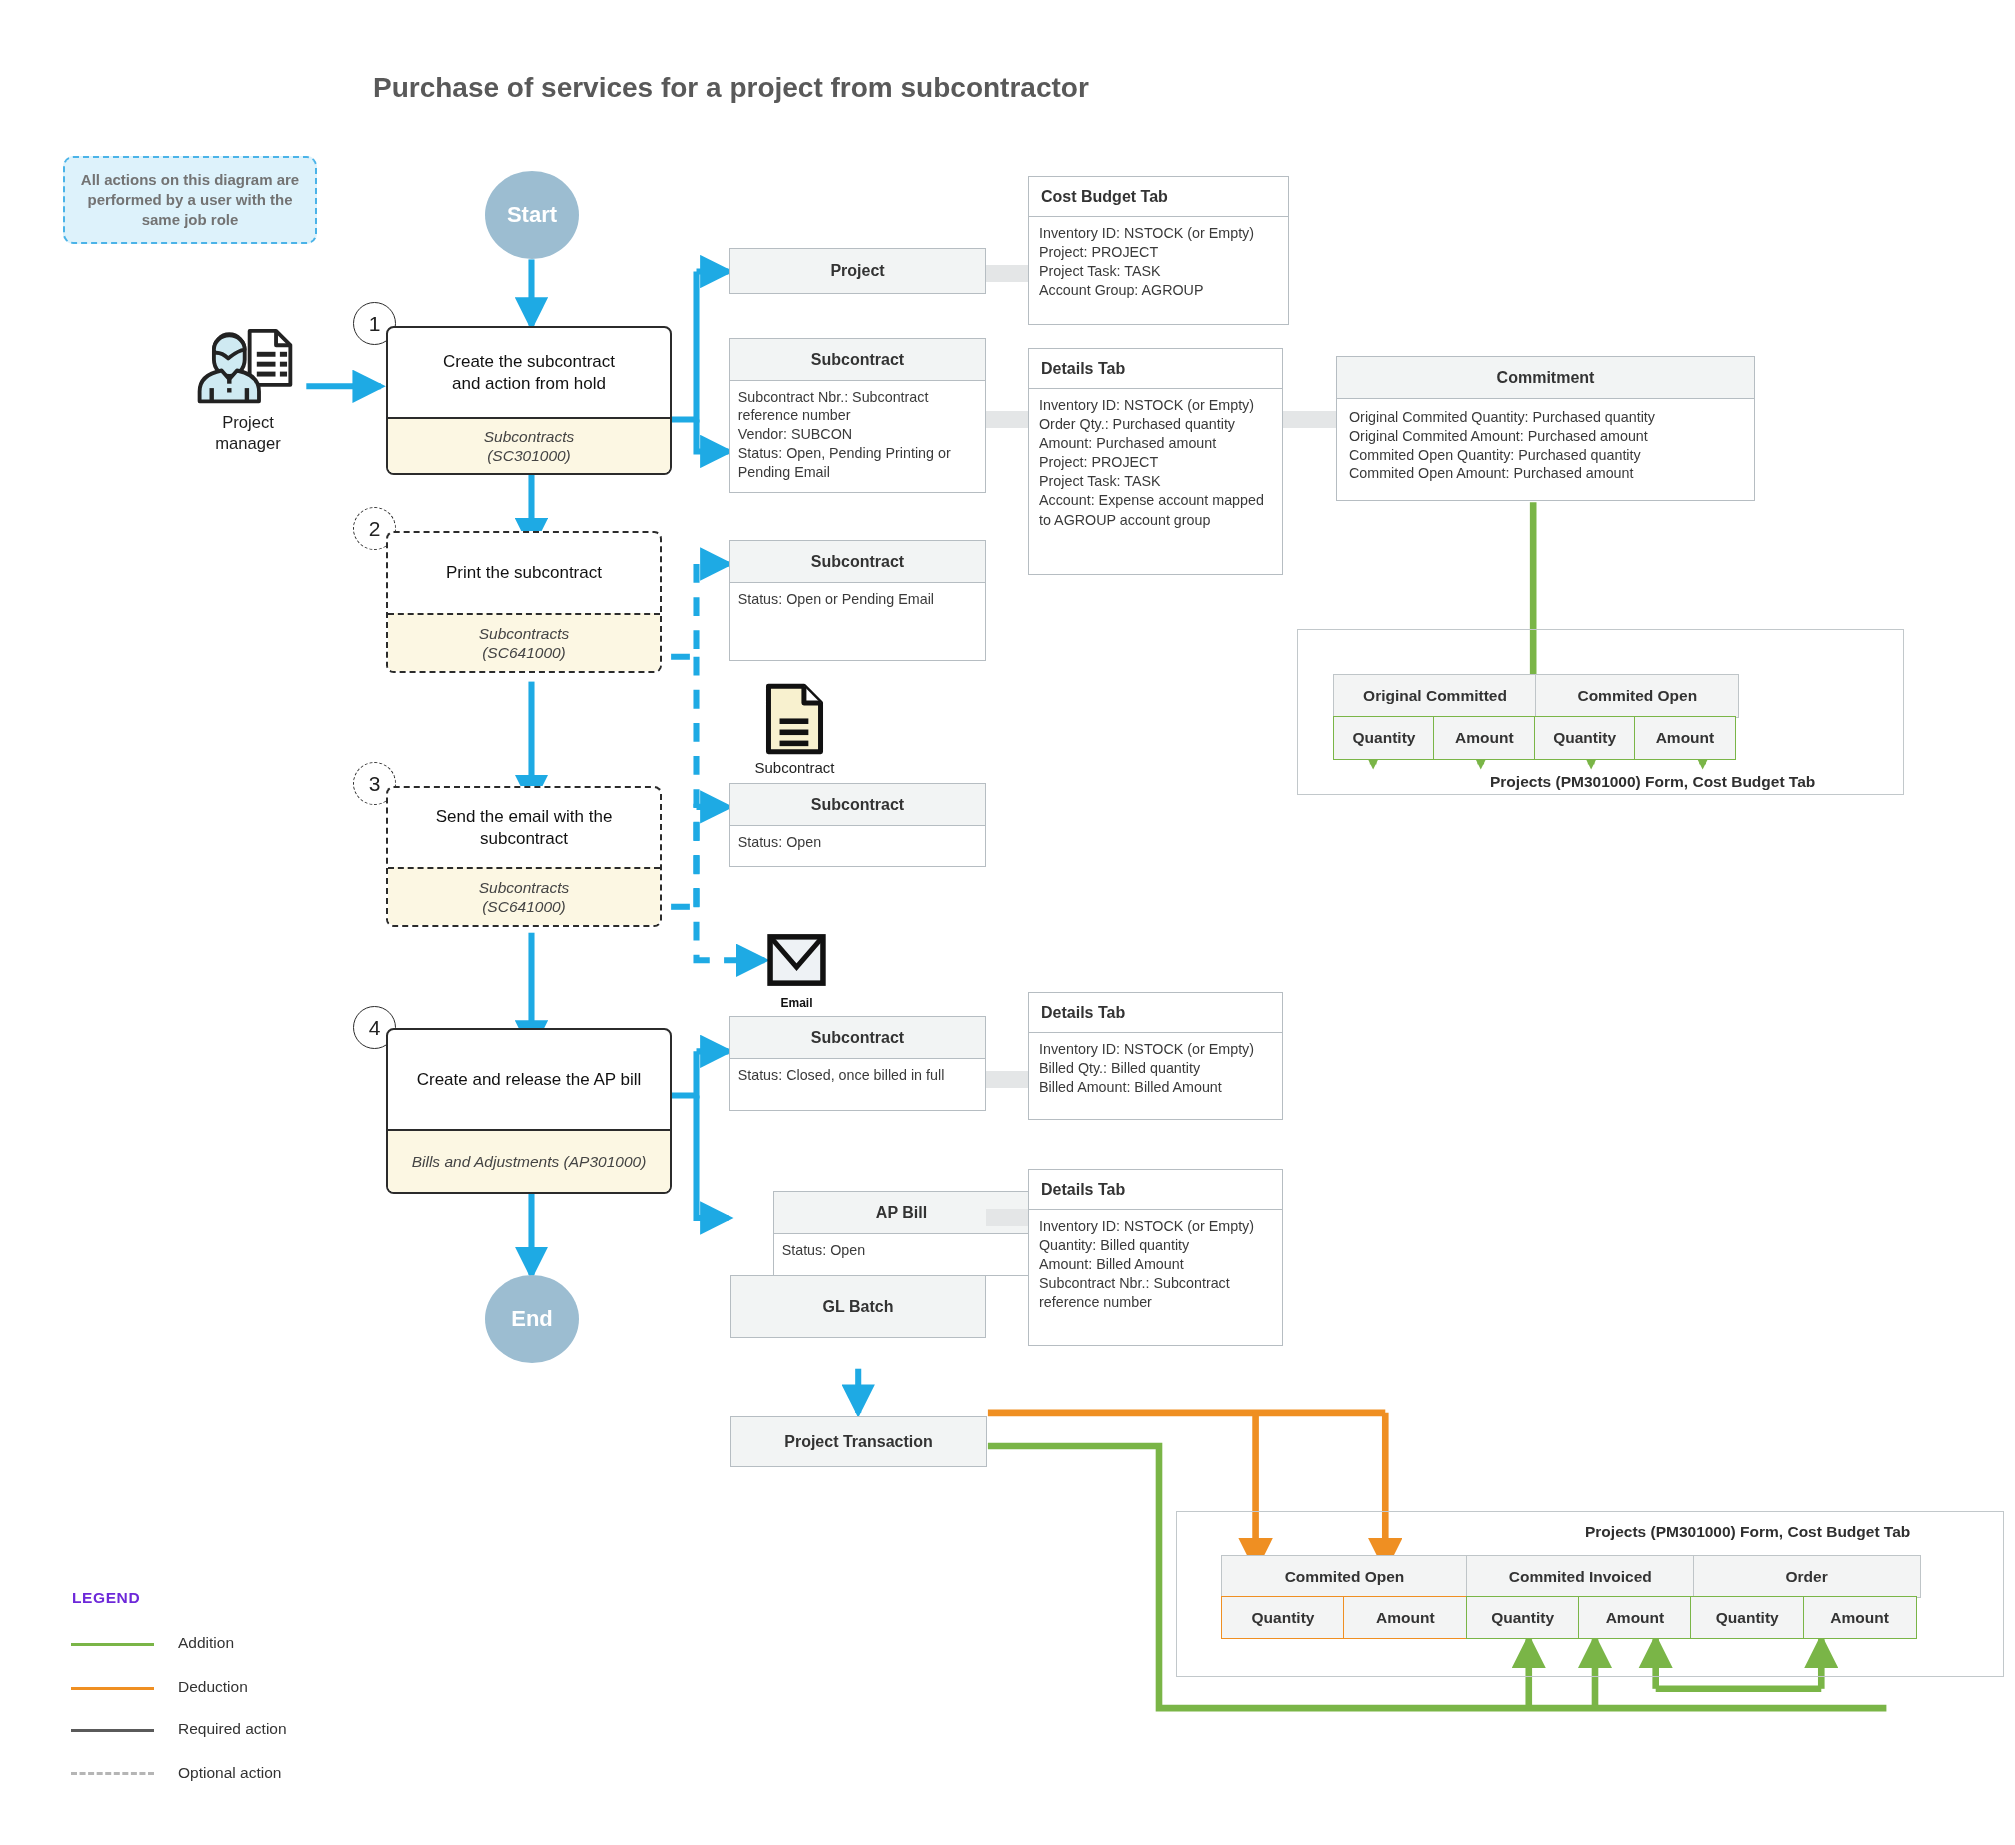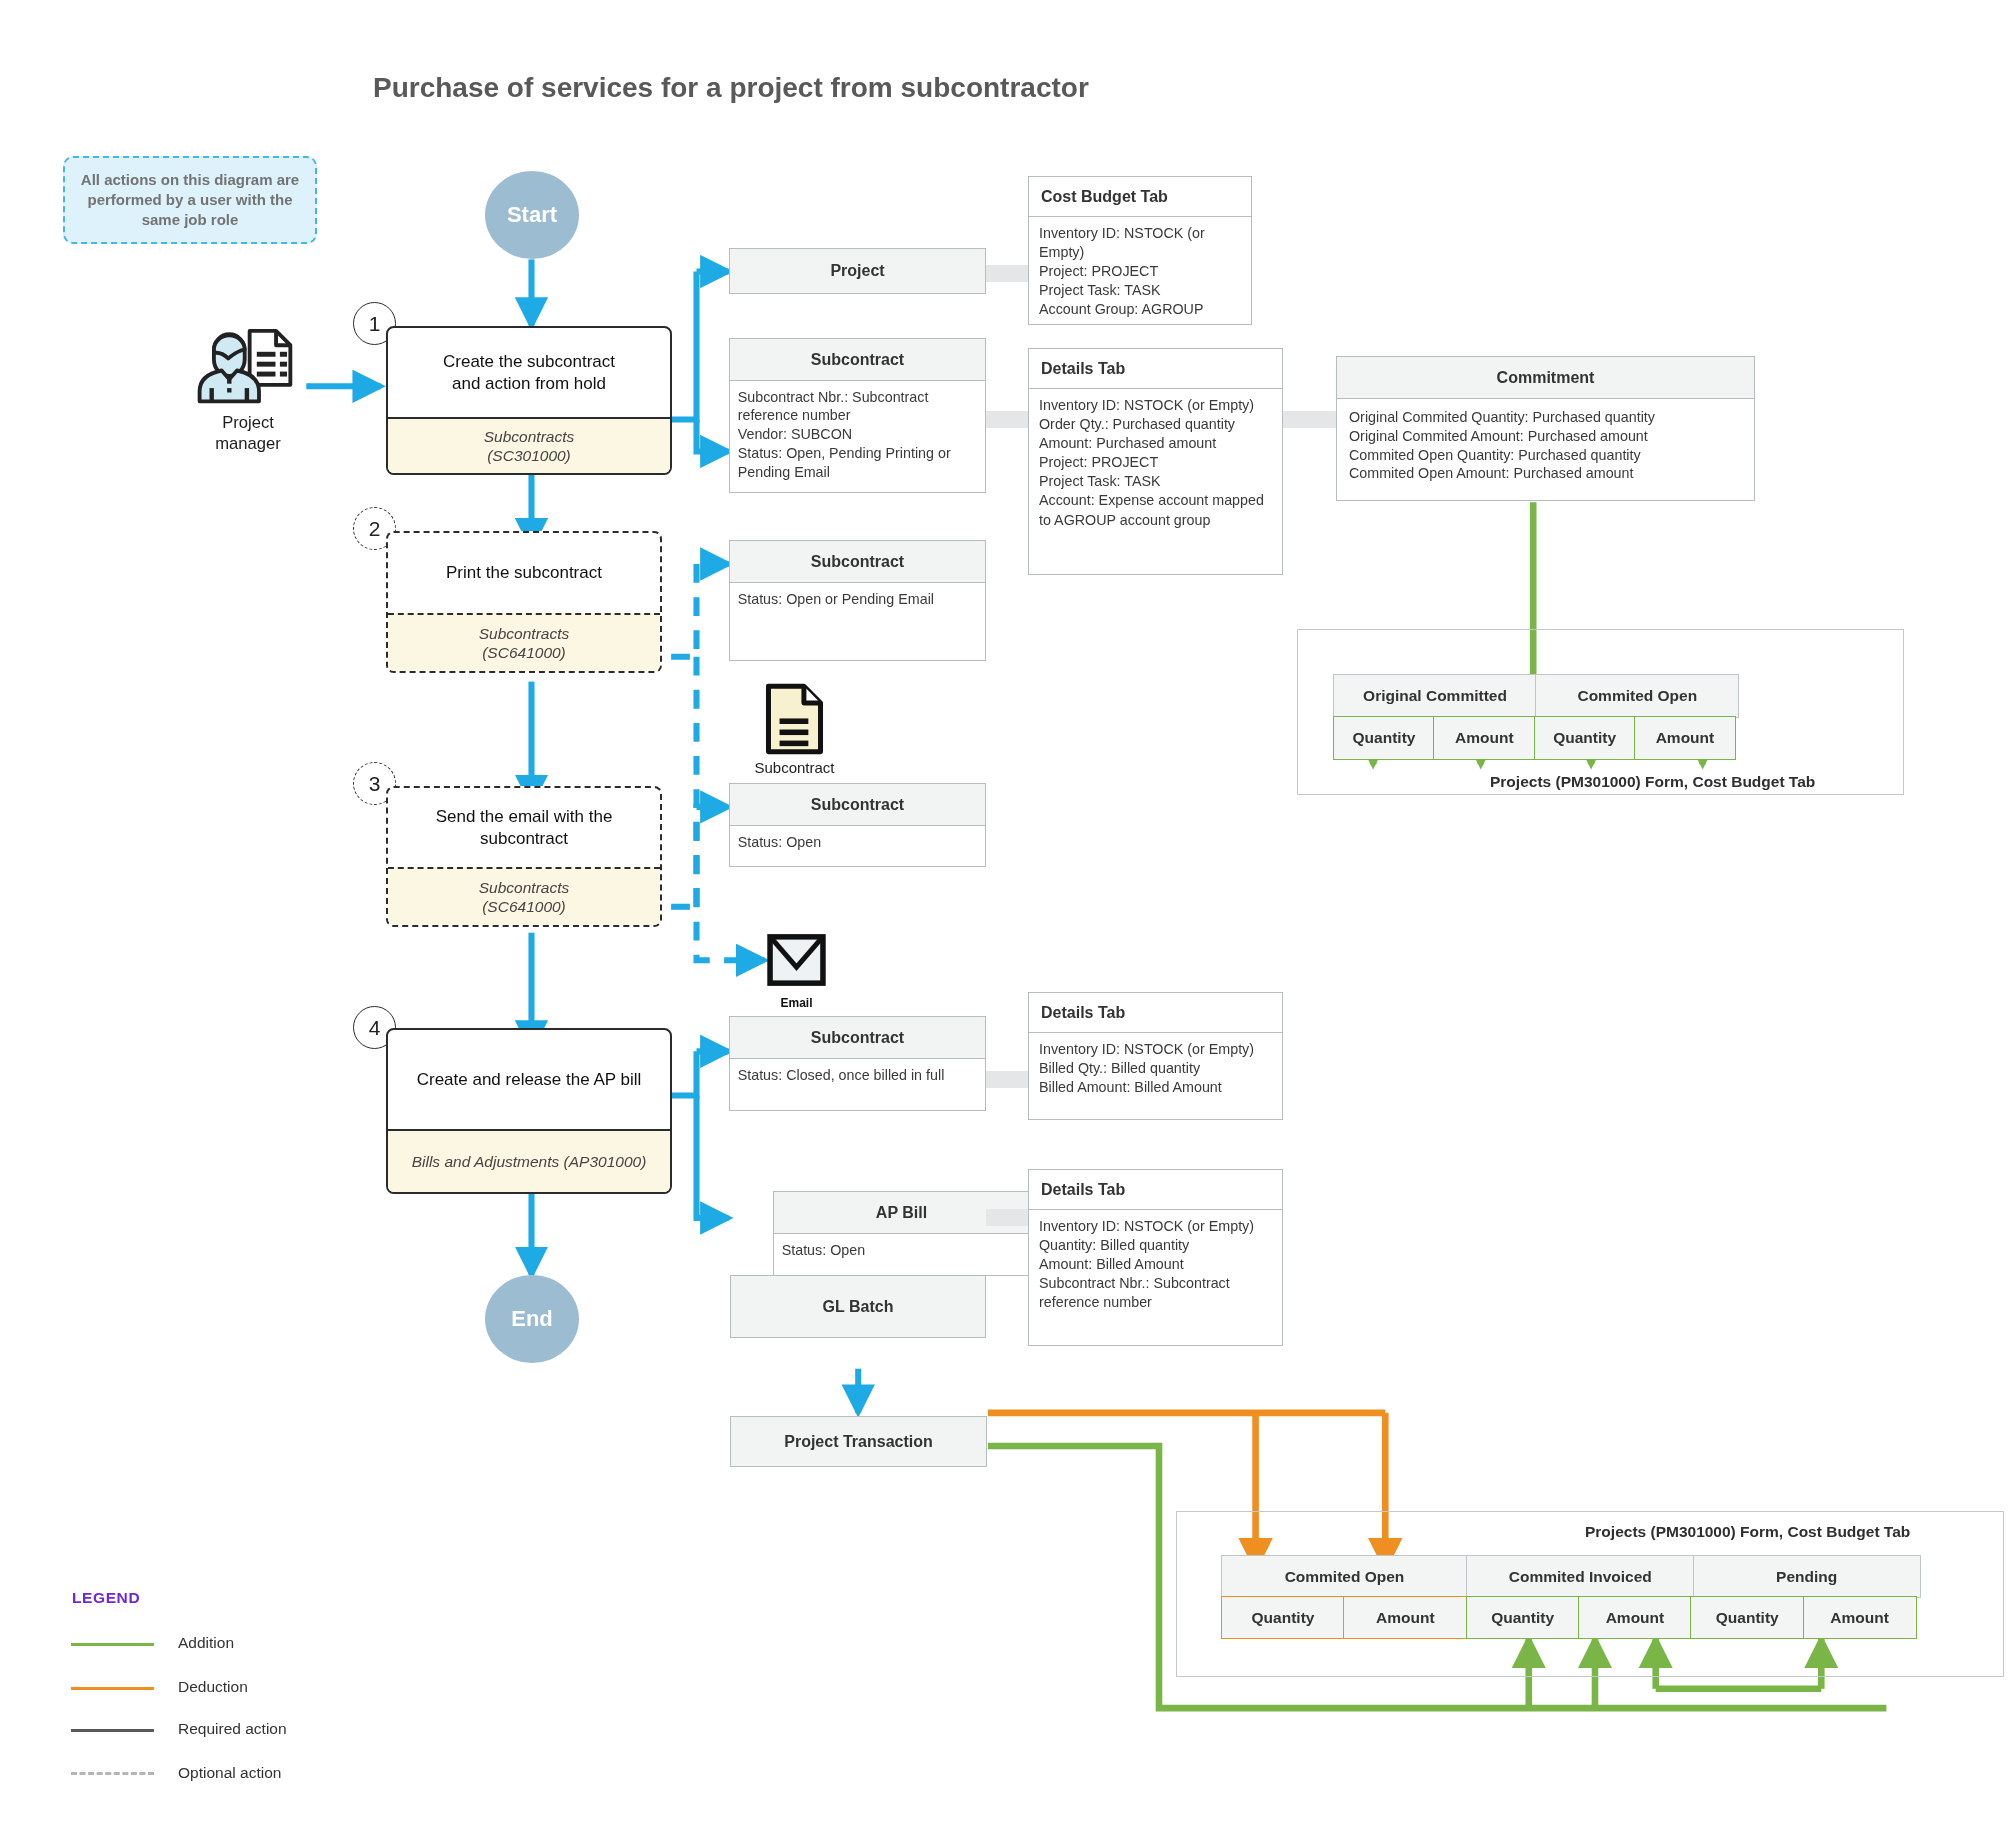--- a/index.html
+++ b/index.html
@@ -210,21 +210,21 @@
 
   <div class="abs step-num" style="left:353px;top:1006px;width:43px;height:43px;">4</div>
   <div class="abs step" style="left:386px;top:1028px;width:286px;height:166px;">
     <div class="step-main" style="white-space:pre-line;">Create and release the AP bill</div>
     <div class="step-screen" style="height:54px;white-space:pre-line;">Bills and Adjustments (AP301000)</div>
   </div>
 
   <div class="abs card-hd-only" style="left:729px;top:248px;width:257px;height:46px;">Project</div>
   <div class="abs stub" style="left:986px;top:265px;width:44px;height:16.6px;"></div>
 
-  <div class="abs tabcard" style="left:1028px;top:176px;width:224px;height:149px;">
+  <div class="abs tabcard" style="left:1028px;top:176px;width:261px;height:149px;">
     <div class="tabcard-hd">Cost Budget Tab</div>
     <div class="tabcard-bd">Inventory ID: NSTOCK (or Empty)
 Project: PROJECT
 Project Task: TASK
 Account Group: AGROUP</div>
   </div>
 
   <div class="abs card" style="left:729px;top:338px;width:257px;height:155px;">
     <div class="card-hd">Subcontract</div>
     <div class="card-bd">Subcontract Nbr.: Subcontract reference number
@@ -328,21 +328,21 @@
 
   <div class="abs card-hd-only" style="left:730px;top:1416px;width:257px;height:51px;">Project Transaction</div>
 
   <div class="abs panel" style="left:1176px;top:1511px;width:828px;height:166px;"></div>
   <div class="abs panel-cap" style="left:1585px;top:1523px;">Projects (PM301000) Form, Cost Budget Tab</div>
 
   <div class="mt" style="left:1221px;top:1555px;">
     <div class="mt-row">
       <div class="mt-cell g-top" style="width:247px;height:43px;">Commited Open</div>
       <div class="mt-cell g-top" style="width:228px;height:43px;margin-left:-1.7px;">Commited Invoiced</div>
-      <div class="mt-cell g-top" style="width:228px;height:43px;margin-left:-1.7px;">Pending</div>
+      <div class="mt-cell g-top" style="width:228px;height:43px;margin-left:-1.7px;">Order</div>
     </div>
     <div class="mt-row" style="margin-top:-1.7px;">
       <div class="mt-cell g-org" style="width:124px;height:43px;">Quantity</div>
       <div class="mt-cell g-org" style="width:124px;height:43px;margin-left:-1.7px;">Amount</div>
       <div class="mt-cell g-grn" style="width:114px;height:43px;margin-left:-1.7px;">Quantity</div>
       <div class="mt-cell g-grn" style="width:114px;height:43px;margin-left:-1.7px;">Amount</div>
       <div class="mt-cell g-grn" style="width:114px;height:43px;margin-left:-1.7px;">Quantity</div>
       <div class="mt-cell g-grn" style="width:114px;height:43px;margin-left:-1.7px;">Amount</div>
     </div>
   </div>

